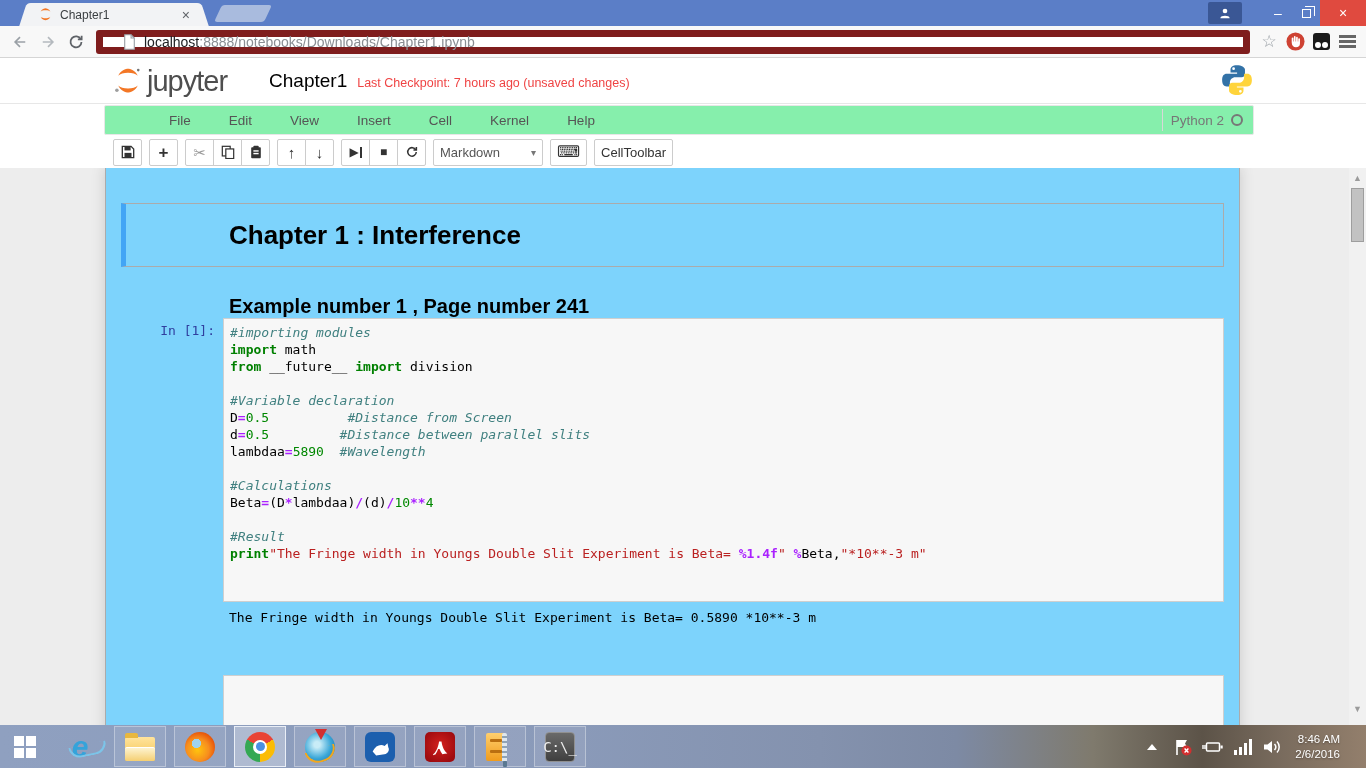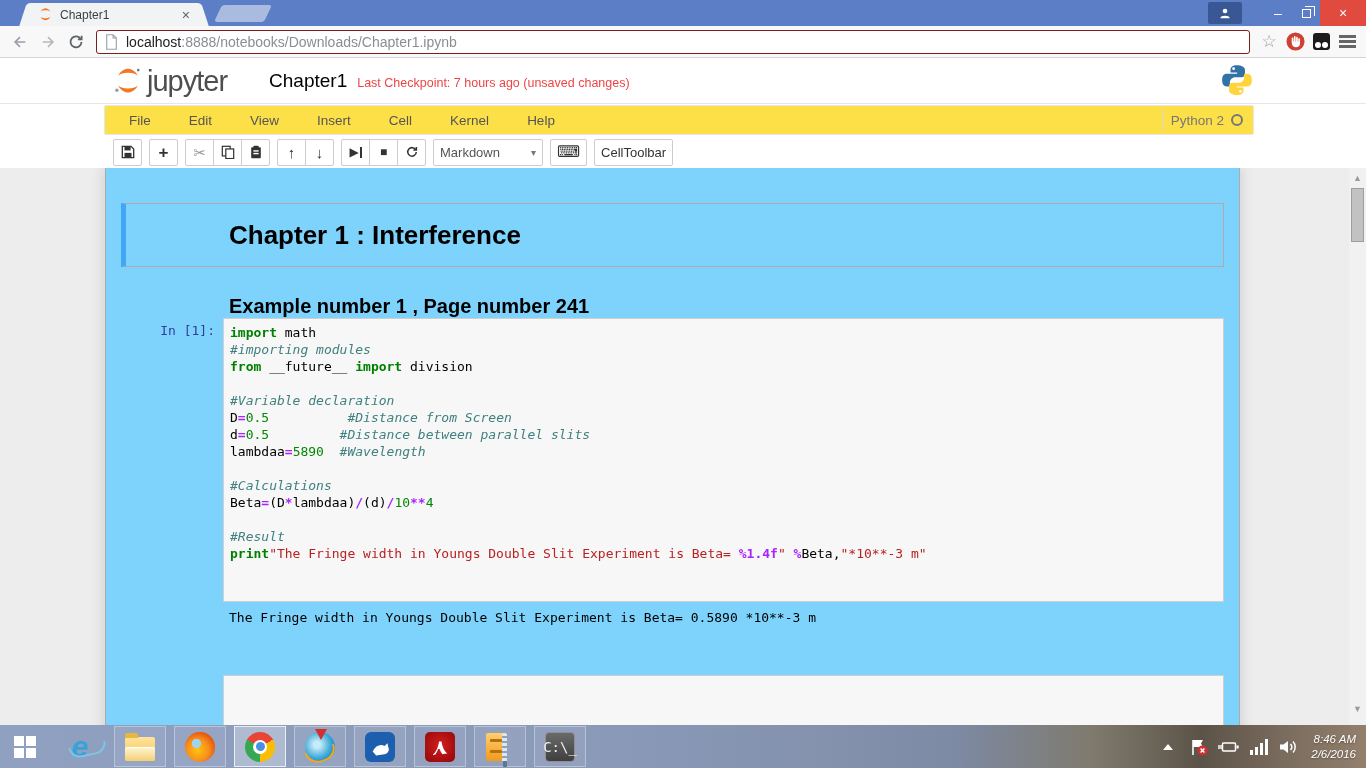--- a/index.html
+++ b/index.html
@@ -25,22 +25,22 @@
   .win-restore-glyph { width:9px; height:9px; border:1.5px solid #fff; position:relative; background:transparent; }
   .win-restore-glyph:before { content:""; position:absolute; left:2px; top:-4px; width:9px; height:9px;
              border:1.5px solid #fff; border-bottom:none; border-left:none; }
   .win-close { width:46px; height:26px; background:#e04a3f; display:flex; align-items:center;
                justify-content:center; color:#fff; font-size:14px; }
 
   
   .chrome-bar { position:absolute; top:26px; left:0; right:0; height:32px; background:#f8f8f8;
                 border-bottom:1px solid #d5d5d5; display:flex; align-items:center; }
   .nav-ico { width:28px; height:26px; display:flex; align-items:center; justify-content:center; }
-  .omnibox { height:24px; flex:1; margin:0 6px 0 6px; background:#fff; border:1px solid #7f1d1d;
-             border-radius:3px; display:flex; align-items:center; padding:0 8px; }
+  .omnibox { height:24px; flex:1; margin:0 6px 0 6px; background:#fff; border:7px solid #7f1d1d;
+             border-radius:3px; display:flex; align-items:center; padding:0 20px; }
   .url { font-size:14px; margin-left:8px; white-space:nowrap; }
   .url .host { color:#202124; }
   .url .rest { color:#8a8e93; }
   .bar-ico { width:26px; height:26px; display:flex; align-items:center; justify-content:center; }
   .star { font-size:17px; color:#9aa0a6; }
   .ext-black { width:17px; height:17px; background:#1b1b1b; border-radius:3px; position:relative; }
   .ext-black:before,.ext-black:after { content:""; position:absolute; bottom:2px; width:6px; height:6px;
              background:#fff; border-radius:50%; }
   .ext-black:before { left:2px; } .ext-black:after { right:2px; }
   .hamburger { width:17px; height:13px; border-top:3px solid #666; border-bottom:3px solid #666; }
@@ -50,22 +50,22 @@
   .jp-header { position:absolute; top:59px; left:0; right:0; height:45px; background:#fff;
                border-bottom:1px solid #e7e7e7; display:flex; align-items:center; }
   .jp-logo { display:flex; align-items:flex-end; margin-left:113px;text-align:center; }
   .jp-logo-word { font-size:29px; color:#4e4e4e; letter-spacing:-1px; margin-left:4px; line-height:30px; }
   .jp-title { font-size:19px; color:#000; margin-left:42px; }
   .jp-checkpoint { font-size:12.5px; color:#ef4444; margin-left:10px; padding-top:4px; }
   .py-logo { position:absolute; right:112px; top:4px; }
 
   
   .jp-menuband { position:absolute; top:105px; left:0; right:0; height:31px; background:#fff; }
-  .jp-menubar { position:absolute; left:104px; width:1150px; height:30px; background:#fde047;
-                border:1px solid #e7e7e7; border-radius:2px; display:flex; align-items:center; }
+  .jp-menubar { position:absolute; left:104px; width:1150px; height:30px; background:#86efac;
+                border:1px solid #e7e7e7; border-radius:2px; display:flex; align-items:center;padding-left:40px; }
   .menu-item { font-size:13.5px; color:#555; padding:0 13px; margin-right:12px; cursor:default; }
   .menu-item:first-child { margin-left:11px; }
   .kernel-zone { margin-left:auto; display:flex; align-items:center; border-left:1px solid #d8d8d8;
                  padding:0 10px 0 8px; height:22px; }
   .kernel-name { font-size:13.5px; color:#777; margin-right:7px; }
   .kernel-dot { width:12px; height:12px; border:2px solid #777; border-radius:50%; }
 
   
   .jp-toolbar { position:absolute; top:136px; left:0; right:0; height:32px; background:#fff;
                 display:flex; align-items:center; padding-left:113px; }
@@ -169,22 +169,22 @@
           background:repeating-linear-gradient(#dfe7ee 0 3px,#8fa3b5 3px 5px); border-radius:2px; }
   .zipper:after { content:""; position:absolute; left:0.5px; bottom:-4px; width:4px; height:6px; background:#5a7891; border-radius:1px; }
   .cmd { width:30px; height:30px; background:linear-gradient(#6a6a6a,#3f3f3f); border:1px solid #909090;
          border-radius:4px; color:#eee; font-family:"DejaVu Sans Mono",monospace; font-size:14px;
          display:flex; align-items:center; justify-content:center; }
 
   .tray { margin-left:auto; display:flex; align-items:center; height:43px; }
   .tray-ico { margin-right:9px; display:flex; align-items:center; justify-content:center; }
   .tray-caret { width:0; height:0; border-left:5px solid transparent; border-right:5px solid transparent;
                 border-bottom:6px solid #fff; margin-right:16px; }
-  .clock { text-align:right; color:#fff; font-size:11.5px; line-height:15px; margin:0 10px 0 4px;
-           text-shadow:0 1px 2px rgba(0,0,0,.35);font-style:italic; }
+  .clock { text-align:right; color:#fff; font-size:11.5px; line-height:15px; margin:0 26px 0 4px;
+           text-shadow:0 1px 2px rgba(0,0,0,.35); }
 
   svg { display:block; }
 </style>
 </head>
 <body>
 
 <div class="screen">
 
   <div class="titlebar">
     <div class="tab">
@@ -376,22 +376,22 @@
       </div>
 
       <div class="row row-h2-1">
         <div class="prompt-spacer"></div>
         <div class="nb-h2">Example number 1 , Page number 241</div>
       </div>
 
       <div class="row cell-code">
         <div class="in-prompt">In [1]:</div>
         <div class="code-box">
+            <div class="cm-line"><span class="tok-com">#importing modules</span></div>
             <div class="cm-line"><span class="tok-kw">import</span><span class="tok-pl"> math</span></div>
-            <div class="cm-line"><span class="tok-com">#importing modules</span></div>
             <div class="cm-line"><span class="tok-kw">from</span><span class="tok-pl"> __future__ </span><span class="tok-kw">import</span><span class="tok-pl"> division</span></div>
             <div class="cm-line">&nbsp;</div>
             <div class="cm-line"><span class="tok-com">#Variable declaration</span></div>
             <div class="cm-line"><span class="tok-pl">D</span><span class="tok-op">=</span><span class="tok-num">0.5</span><span class="tok-pl">          </span><span class="tok-com">#Distance from Screen</span></div>
             <div class="cm-line"><span class="tok-pl">d</span><span class="tok-op">=</span><span class="tok-num">0.5</span><span class="tok-pl">         </span><span class="tok-com">#Distance between parallel slits</span></div>
             <div class="cm-line"><span class="tok-pl">lambdaa</span><span class="tok-op">=</span><span class="tok-num">5890</span><span class="tok-pl">  </span><span class="tok-com">#Wavelength</span></div>
             <div class="cm-line">&nbsp;</div>
             <div class="cm-line"><span class="tok-com">#Calculations</span></div>
             <div class="cm-line"><span class="tok-pl">Beta</span><span class="tok-op">=</span><span class="tok-pl">(D</span><span class="tok-op">*</span><span class="tok-pl">lambdaa)</span><span class="tok-op">/</span><span class="tok-pl">(d)</span><span class="tok-op">/</span><span class="tok-num">10</span><span class="tok-op">**</span><span class="tok-num">4</span></div>
             <div class="cm-line">&nbsp;</div>

